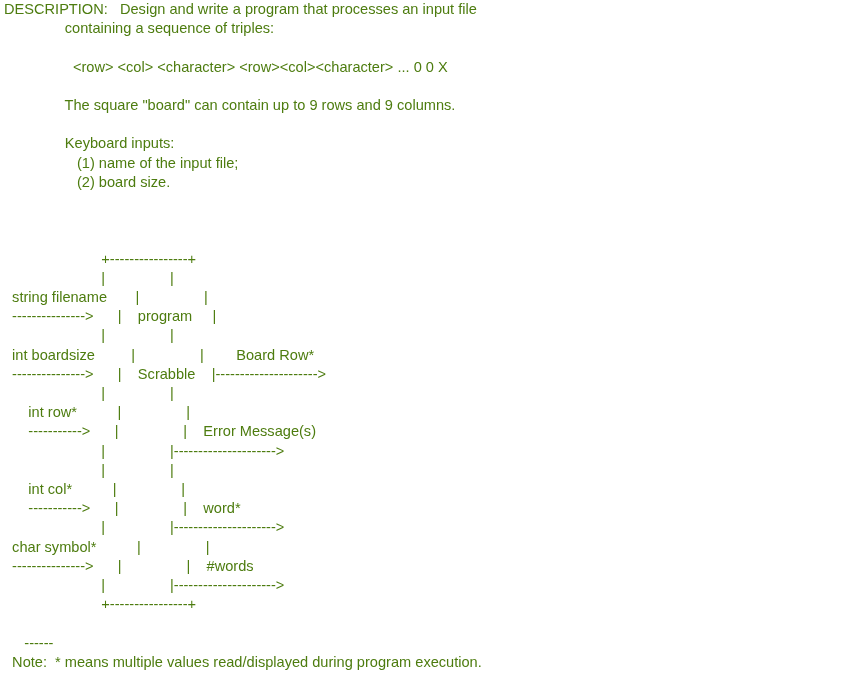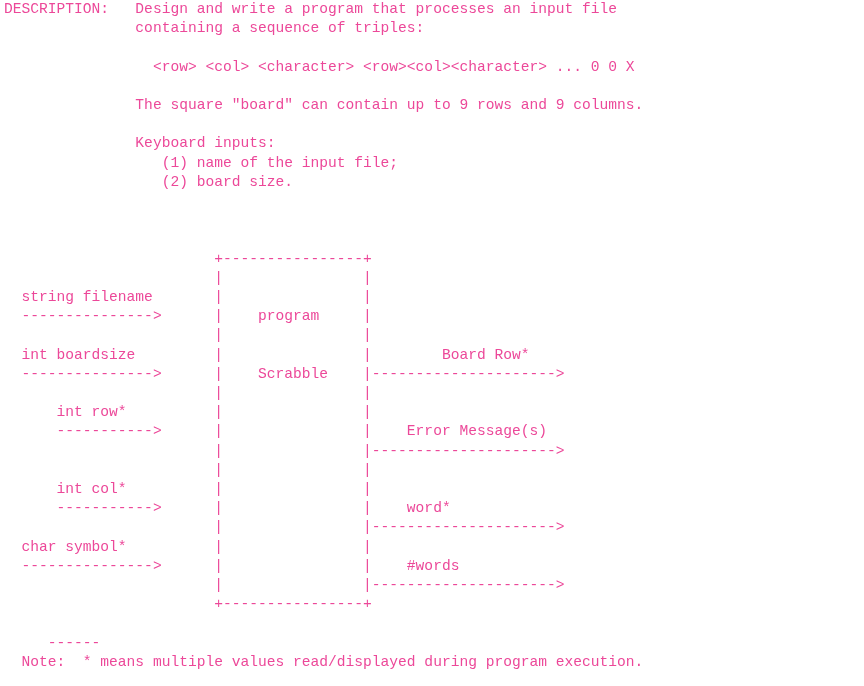--- a/index.html
+++ b/index.html
@@ -19,24 +19,24 @@
     width: 864px;
     height: 686px;
     background: #ffffff;
   }
   .spec-text {
     position: absolute;
     left: 4px;
     top: 0px;
     margin: 0;
     padding: 0;
-    font-family: Liberation Mono, monospace;
+    font-family: Liberation Sans, sans-serif;
     font-size: 14.6px;
     line-height: 19.2px;
-    color: #ec4899;
+    color: #4d7c0f;
     white-space: pre;
     letter-spacing: 0px;
     -webkit-font-smoothing: none;
   }
   .spec-line {
     display: block;
     min-height: 19.2px;
     white-space: pre;
   }
   .blank-line {

